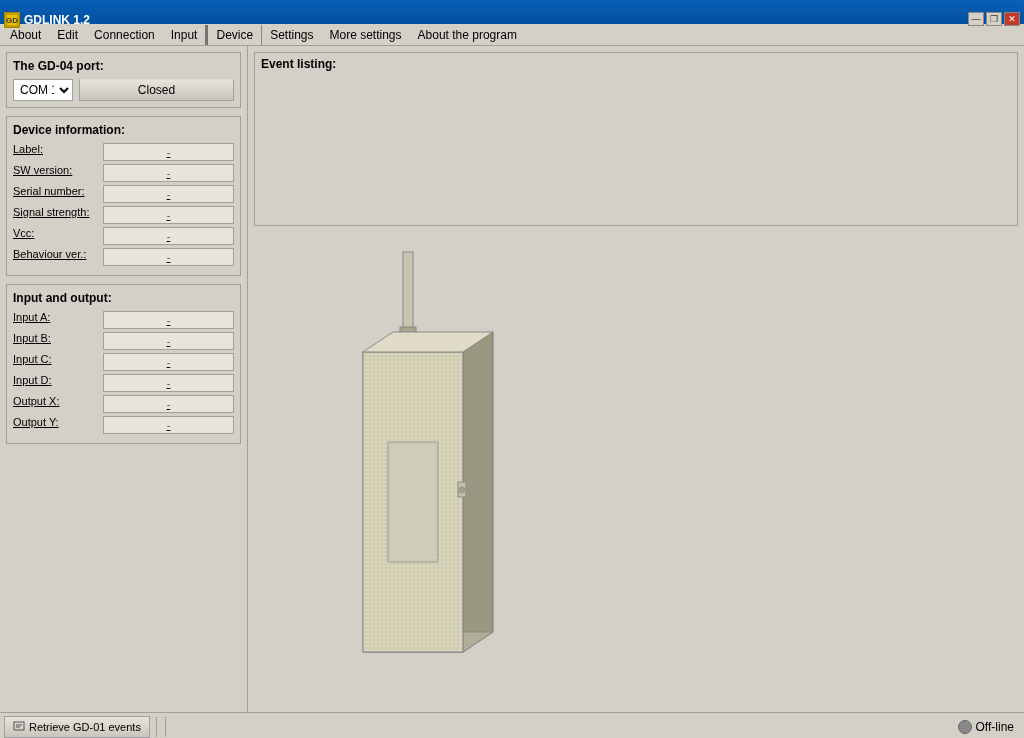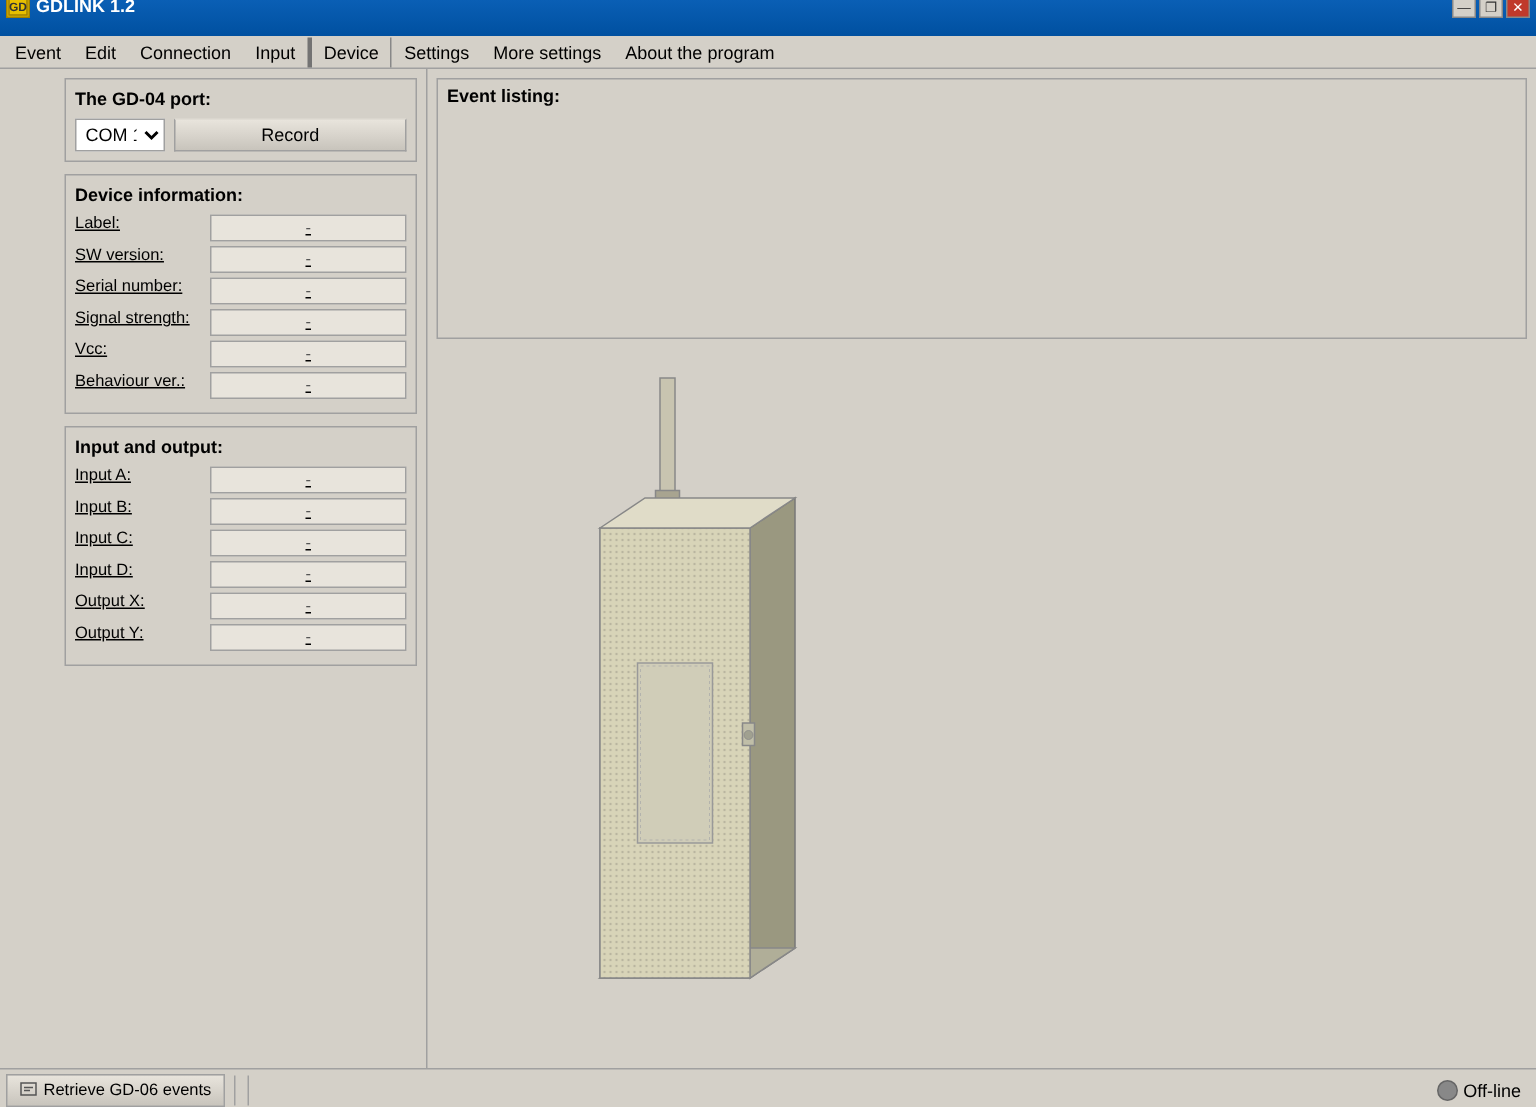--- a/index.html
+++ b/index.html
@@ -11,21 +11,21 @@
       height: 738px;
       overflow: hidden;
     }
 
     
     #title-bar {
       background: linear-gradient(to bottom, #0a5fb5, #0050a0);
       color: white;
       height: 22px;
       display: flex;
-      align-items: flex-end;
+      align-items: flex-start;
       padding: 12px 4px;
       justify-content: space-between;
     }
     #title-bar-left {
       display: flex;
       align-items: center;
       gap: 4px;
     }
     #app-icon {
       width: 16px;
@@ -91,21 +91,20 @@
 
     
     #left-panel {
       width: 248px;
       background: #d4d0c8;
       border-right: 1px solid #a0a0a0;
       padding: 6px;
       display: flex;
       flex-direction: column;
       gap: 8px;
-      margin-left: 37px;
     }
 
     .panel-section {
       background: #d4d0c8;
       border: 1px solid #a0a0a0;
       padding: 6px;
     }
     .panel-section-title {
       font-size: 12px;
       font-weight: bold;
@@ -251,21 +250,21 @@
     <span id="title-text">GDLINK 1.2</span>
   </div>
   <div id="window-controls">
     <div class="win-btn">—</div>
     <div class="win-btn">❐</div>
     <div class="win-btn close-btn">✕</div>
   </div>
 </div>
 
 <div id="menu-bar">
-  <div class="menu-item">Event</div>
+  <div class="menu-item">About</div>
   <div class="menu-item">Edit</div>
   <div class="menu-item">Connection</div>
   <div class="menu-item">Input</div>
   <div class="menu-item" style="border-left: 3px solid #737373; border-right: 1px solid #888;">Device</div>
   <div class="menu-item">Settings</div>
   <div class="menu-item">More settings</div>
   <div class="menu-item">About the program</div>
 </div>
 
 <div id="main-content">
@@ -274,21 +273,21 @@
 
     <div class="panel-section">
       <div class="panel-section-title">The GD-04 port:</div>
       <div id="com-port-row">
         <select id="com-select">
           <option>COM 1</option>
           <option>COM 2</option>
           <option>COM 3</option>
           <option>COM 4</option>
         </select>
-        <div id="closed-btn">Record</div>
+        <div id="closed-btn">Closed</div>
       </div>
     </div>
 
     <div class="panel-section">
       <div class="panel-section-title">Device information:</div>
       <div class="info-row">
         <span class="info-label">Label:</span>
         <div class="info-value">-</div>
       </div>
       <div class="info-row">
@@ -382,21 +381,21 @@
 
 </div>
 
 <div id="status-bar">
   <div class="status-btn">
     <svg width="12" height="12" viewBox="0 0 12 12">
       <rect x="1" y="1" width="10" height="8" fill="none" stroke="#555" stroke-width="1"></rect>
       <line x1="3" y1="4" x2="9" y2="4" stroke="#555" stroke-width="1"></line>
       <line x1="3" y1="6" x2="7" y2="6" stroke="#555" stroke-width="1"></line>
     </svg>
-    <span>Retrieve GD-06 events</span>
+    <span>Retrieve GD-01 events</span>
   </div>
   <div class="status-separator"></div>
   <div class="status-separator"></div>
   <div id="offline-indicator">
     <div id="offline-circle"></div>
     <span>Off-line</span>
   </div>
 </div>
 
 </body></html>

